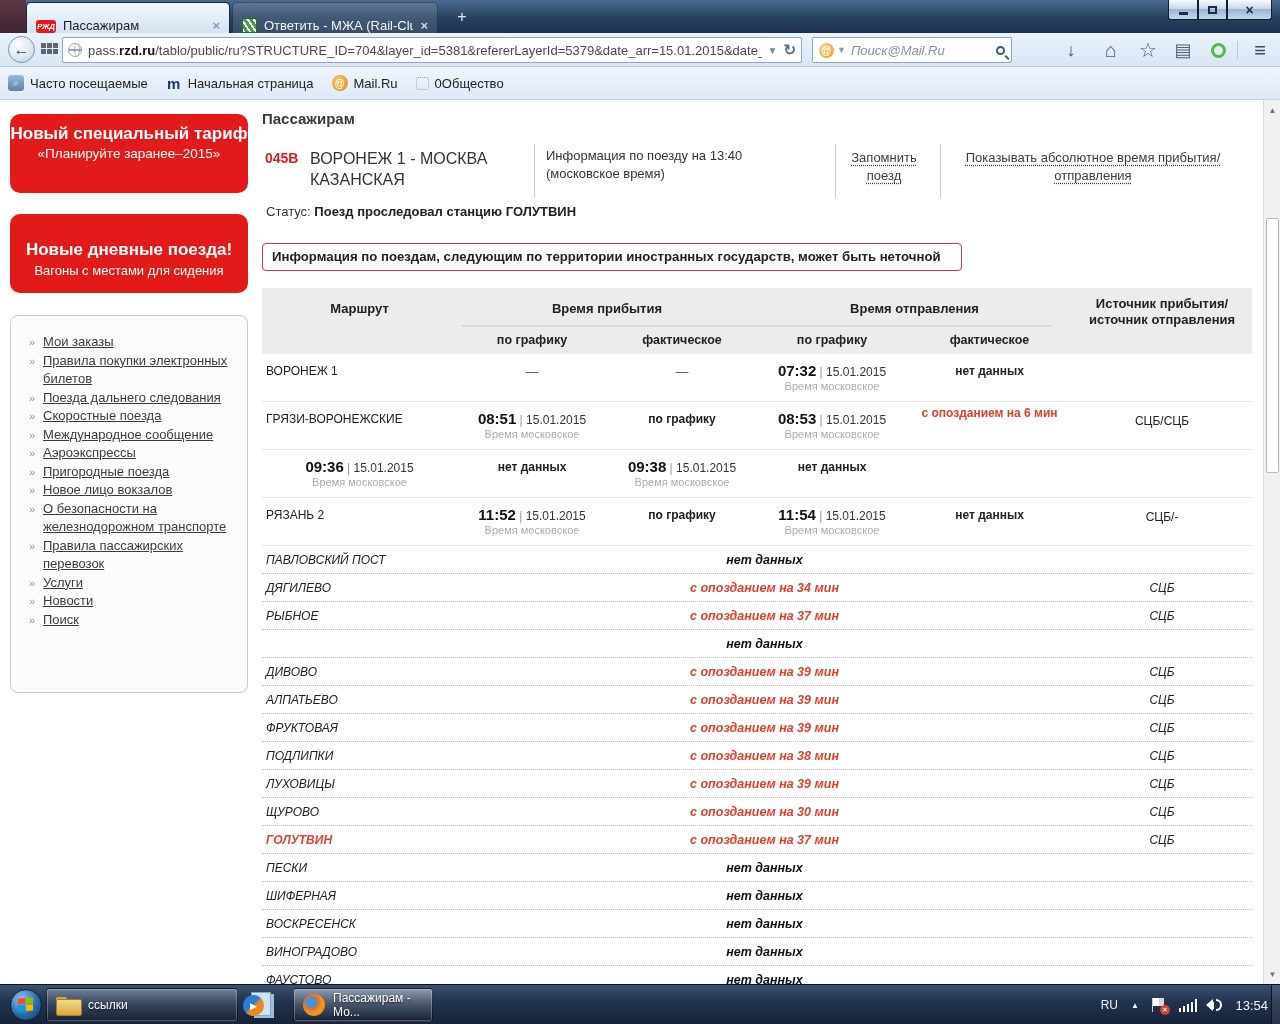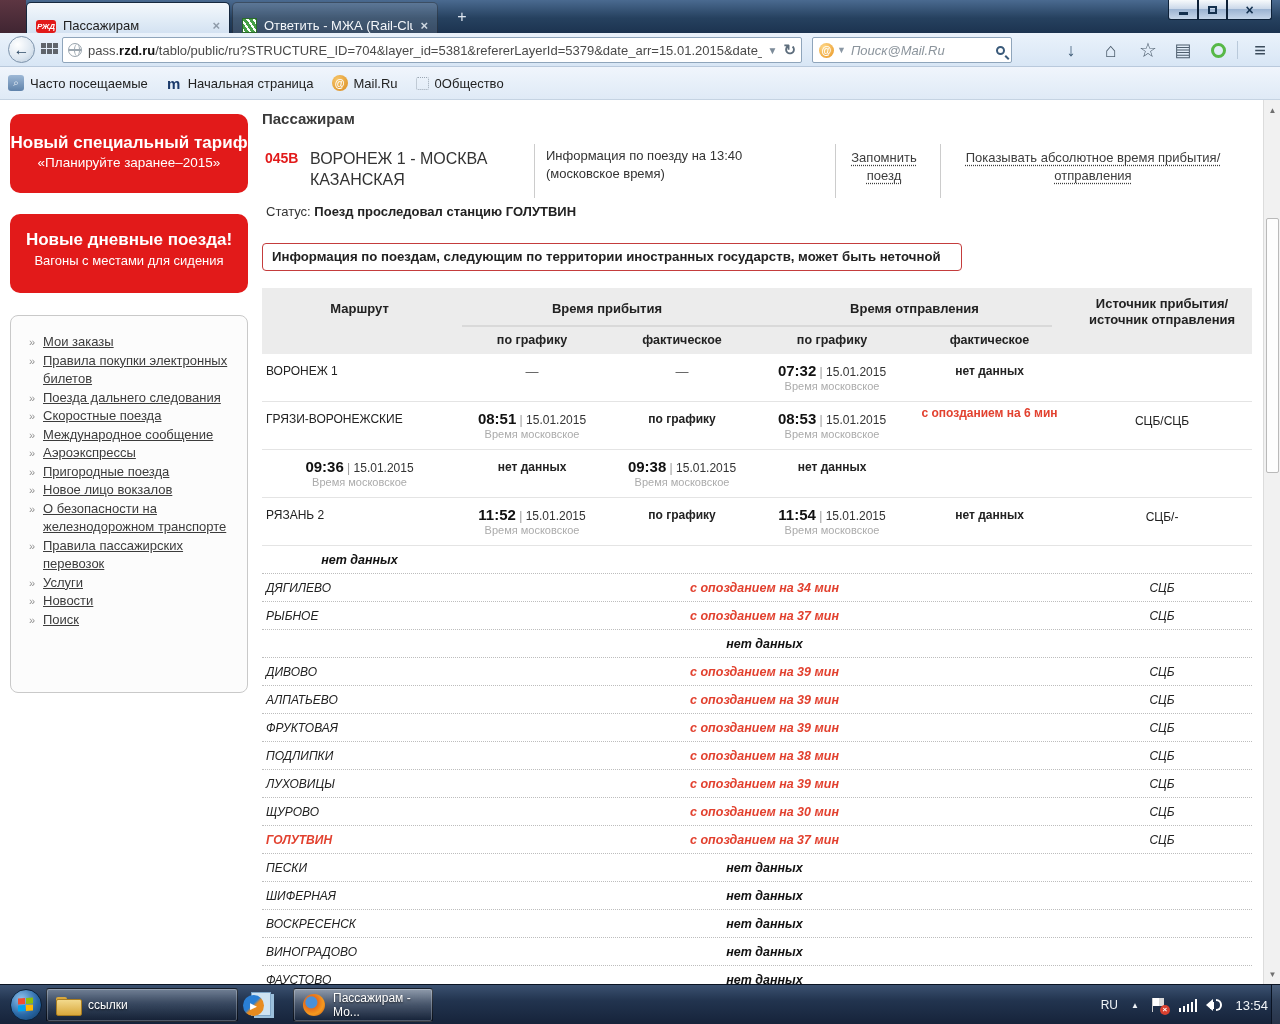--- a/index.html
+++ b/index.html
@@ -98,26 +98,26 @@
 .scrollbar{position:absolute;top:100px;right:0;width:17px;height:884px;background:#f1f1f1;
   border-left:1px solid #dcdcdc}
 .sb-arrow{position:absolute;left:0;width:17px;height:16px;color:#6f6f6f;font-size:8px;
   display:flex;align-items:center;justify-content:center}
 .sb-up{top:2px}.sb-down{bottom:2px}
 .sb-thumb{position:absolute;left:2px;top:118px;width:13px;height:255px;background:#fdfdfd;
   border:1px solid #b9b9b9;border-radius:2px}
 
 
 .banner{position:absolute;left:10px;width:238px;height:79px;background:#e21a1a;border-radius:10px;
-  color:#fff;text-align:center;padding-top:19px}
+  color:#fff;text-align:center;padding-top:10px}
 .banner .bt{font-size:17px;font-weight:bold;line-height:20px}
 .banner .bs{font-size:13.5px;font-weight:normal;margin-top:2px}
 .banner2 .bt{font-weight:bold}
 .banner2 .bs{font-weight:normal;font-size:13px;margin-top:3px}
-.b1{top:14px}.b2{top:114px;padding-top:16px}
+.b1{top:14px}.b2{top:114px;padding-top:26px}
 .navbox{position:absolute;left:10px;top:215px;width:238px;height:378px;
   background:#fcfcfc;border:1px solid #c9c9c9;border-radius:8px;padding:17px 8px 8px 32px}
 .navbox li{list-style:none;position:relative;font-size:13px;line-height:18.5px;color:#3c3c3c}
 .navbox li::before{content:"»";position:absolute;left:-14px;top:0;color:#919191;font-size:11px}
 .slink{text-decoration:underline;color:#3c3c3c;cursor:pointer}
 
 
 .main{position:absolute;left:262px;top:0;width:990px;height:884px}
 .ptitle{position:absolute;left:0;top:10px;font-size:15px;font-weight:bold;color:#3a3a3a}
 .tnum{position:absolute;left:3px;top:50px;font-size:14px;font-weight:bold;color:#e21a1a}
@@ -406,20 +406,21 @@
             </div>
             <div class="cell center"><span class="plain">по графику</span></div>
             <div class="cell center">
               <div class="tline"><b>11:54</b><span class="pipe"> | </span><span class="date">15.01.2015</span></div>
               <div class="note">Время московское</div>
             </div>
             <div class="cell center"><span class="plain">нет данных</span></div>
             <div class="cell src">СЦБ/-</div>
           </div>
           <div class="trow simple">
+            <div class="cell station">ПАВЛОВСКИЙ ПОСТ</div>
             <div class="cell mid"><span class="sstatus">нет данных</span></div>
             <div class="cell src"></div>
           </div>
           <div class="trow simple">
             <div class="cell station">ДЯГИЛЕВО</div>
             <div class="cell mid"><span class="sstatus red">с опозданием на 34 мин</span></div>
             <div class="cell src">СЦБ</div>
           </div>
           <div class="trow simple">
             <div class="cell station">РЫБНОЕ</div>

